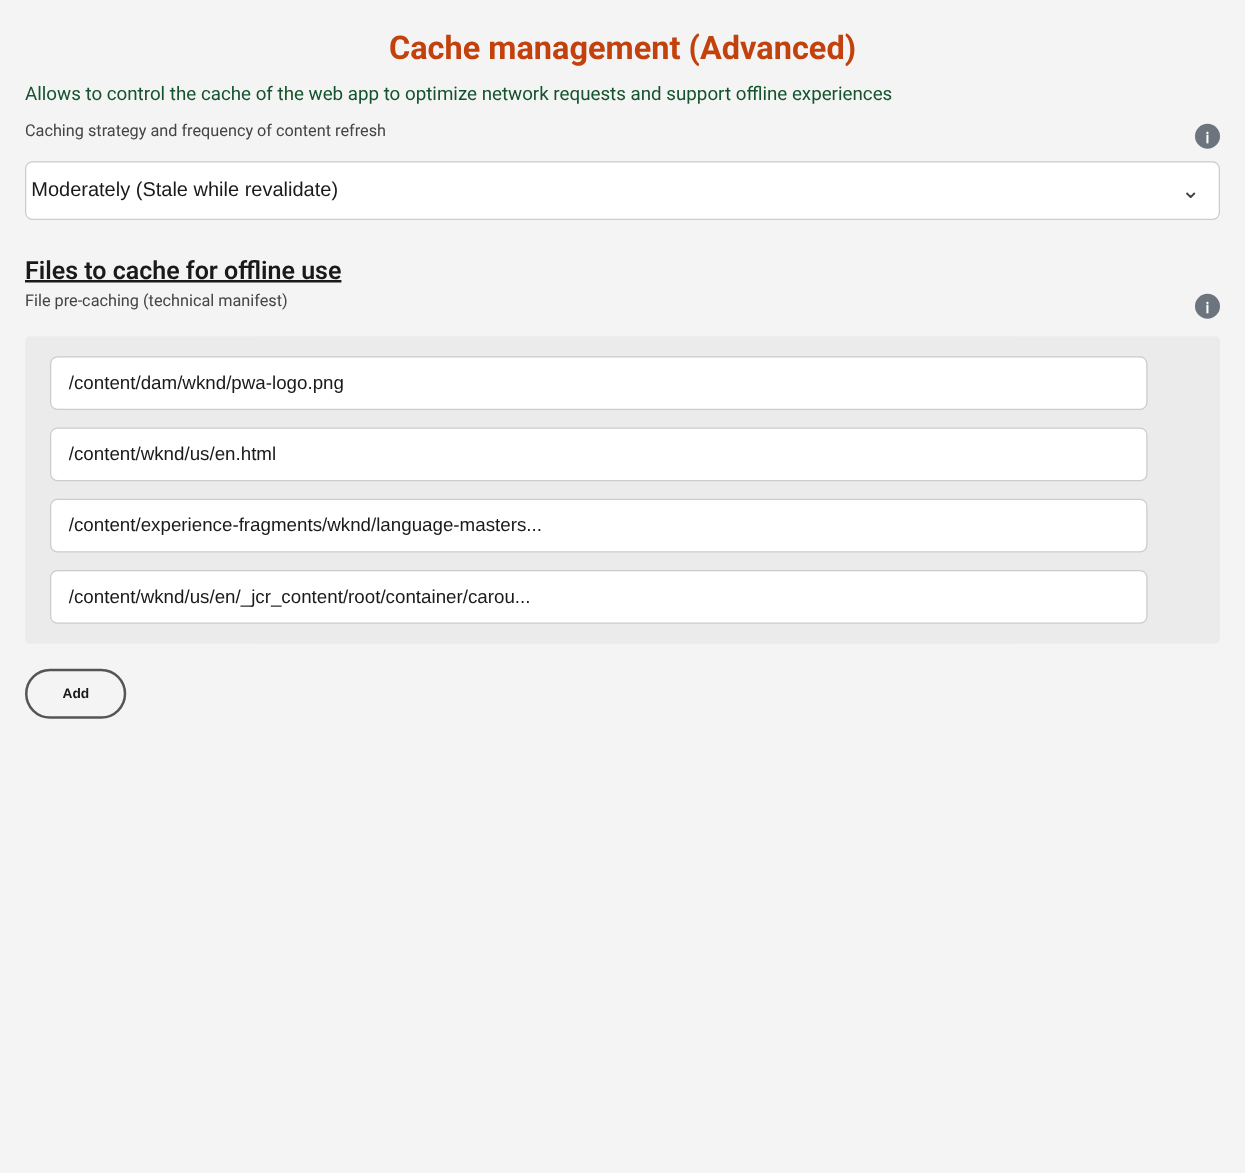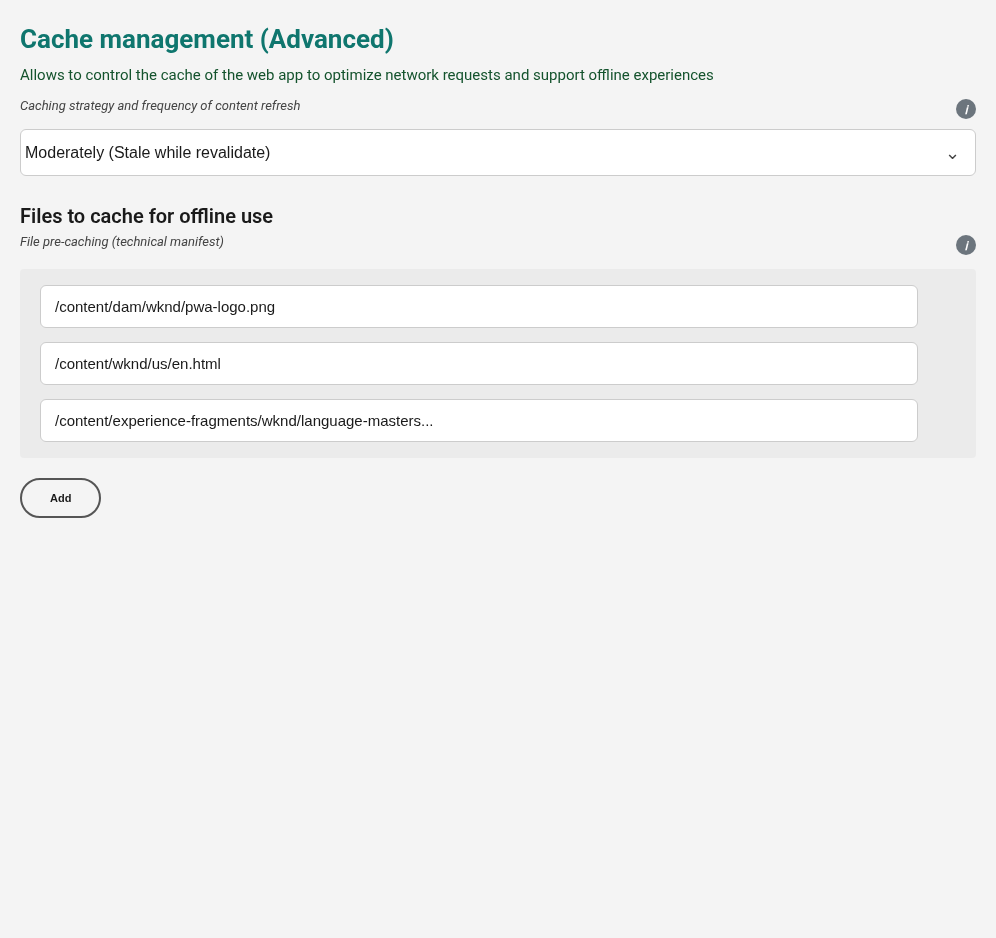--- a/index.html
+++ b/index.html
@@ -14,21 +14,22 @@
       color: #1a1a1a;
       width: 996px;
       min-height: 938px;
       padding: 24px 20px;
     }
 
     .page-title {
       font-size: 26px;
       font-weight: 700;
       margin-bottom: 10px;
-      color: #0f766e;
+      color: #c2410c;
+      text-align: center;
     }
 
     .page-description {
       font-size: 15px;
       color: #14532d;
       margin-bottom: 11px;
       line-height: 1.5;
       max-width: 960px;
     }
 
@@ -36,21 +37,20 @@
       font-size: 13px;
       color: #444;
       margin-bottom: 8px;
     }
 
     .info-row {
       display: flex;
       align-items: center;
       justify-content: space-between;
       margin-bottom: 8px;
-      font-style: italic;
     }
 
     .info-icon {
       width: 20px;
       height: 20px;
       border-radius: 50%;
       background-color: #6c757d;
       color: white;
       font-size: 12px;
       font-weight: bold;
@@ -87,20 +87,21 @@
       pointer-events: none;
       font-size: 18px;
       color: #444;
     }
 
     .section-title {
       font-size: 20px;
       font-weight: 600;
       margin-bottom: 6px;
       color: #1a1a1a;
+      text-decoration: underline;
     }
 
     .files-section {
       margin-bottom: 16px;
     }
 
     .files-container {
       background-color: #ebebeb;
       border-radius: 4px;
       padding: 16px 20px;
@@ -233,18 +234,33 @@
           </svg>
         </button>
         <button class="icon-btn" title="Move">
           <svg viewBox="0 0 24 24" xmlns="http://www.w3.org/2000/svg">
             <path d="M12 3l-4 4h3v4H7V8l-4 4 4 4v-3h4v4H8l4 4 4-4h-3v-4h4v3l4-4-4-4v3h-4V7h3l-4-4z"></path>
           </svg>
         </button>
       </div>
     </div>
 
+    <div class="file-row">
+      <input class="file-input" type="text" value="/content/wknd/us/en/_jcr_content/root/container/carou..." style="">
+      <div class="file-actions">
+        <button class="icon-btn" title="Delete">
+          <svg viewBox="0 0 24 24" xmlns="http://www.w3.org/2000/svg">
+            <path d="M9 3h6l1 1h4v2H4V4h4L9 3zm-5 4h16l-1.5 14H5.5L4 7zm5 2v10h1V9H9zm4 0v10h1V9h-1z"></path>
+          </svg>
+        </button>
+        <button class="icon-btn" title="Move">
+          <svg viewBox="0 0 24 24" xmlns="http://www.w3.org/2000/svg">
+            <path d="M12 3l-4 4h3v4H7V8l-4 4 4 4v-3h4v4H8l4 4 4-4h-3v-4h4v3l4-4-4-4v3h-4V7h3l-4-4z"></path>
+          </svg>
+        </button>
+      </div>
+    </div>
 
   </div>
 
   
   <button class="add-btn">Add</button>
 </div>
 
 </body></html>

